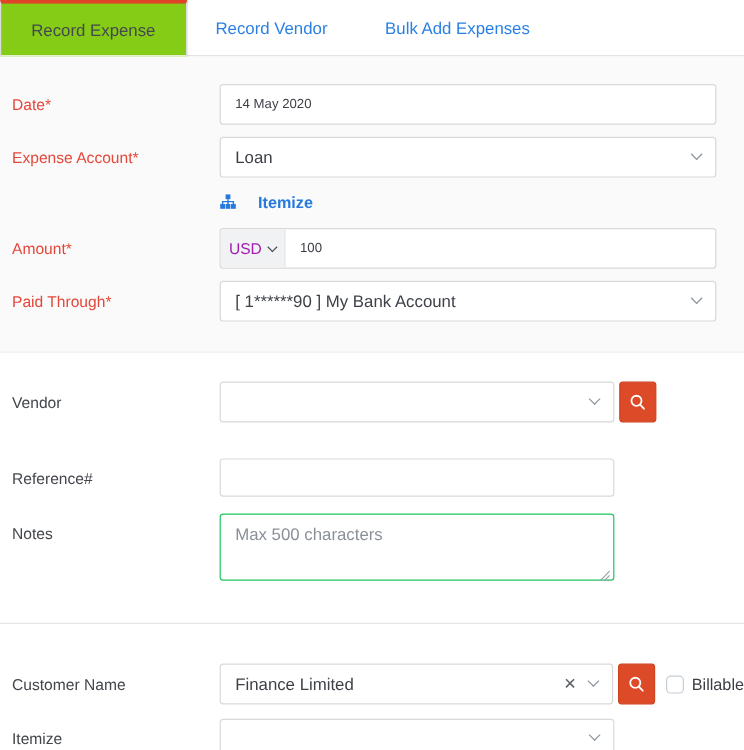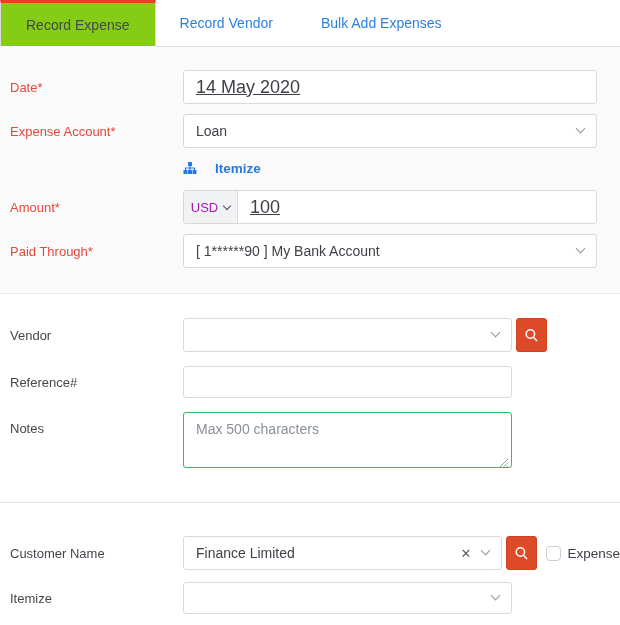--- a/index.html
+++ b/index.html
@@ -21,21 +21,21 @@
   .row { display:flex; align-items:center; margin-bottom:10px; }
   .row:last-child { margin-bottom:0; }
   .lbl { width:183px; padding-left:10px; font-size:13px; color:#43464c; flex:none; }
   .lbl.req { color:#e4483b; }
 
   .ctl { position:relative; height:34px; border:1px solid #d9d9d9; border-radius:3px;
     background:#fff; font-size:14px; color:#3e4147; display:flex; align-items:center; }
   .w414 { width:414px; }
   .w329 { width:329px; }
   input.txt { width:100%; height:100%; border:none; outline:none; background:transparent;
-    font-family:inherit; font-size:18px; color:#3e4147; padding:0 12px;text-decoration:underline; }
+    font-family:inherit; font-size:11px; color:#3e4147; padding:0 12px; }
   .selval { padding:0 28px 0 12px; white-space:nowrap; overflow:hidden; }
 
   .chev { position:absolute; right:12px; top:50%; width:7px; height:7px; margin-top:-6px;
     border-right:1.6px solid #8e969e; border-bottom:1.6px solid #8e969e; transform:rotate(45deg); }
   .clear-x { position:absolute; right:30px; top:50%; transform:translateY(-50%);
     font-size:13px; color:#5c6167; cursor:pointer; line-height:1; }
 
   
   .currency { width:54px; height:100%; background:#f1f2f4; border-right:1px solid #d9d9d9;
     border-radius:2px 0 0 2px; display:flex; align-items:center; justify-content:center;
@@ -140,21 +140,21 @@
       <span class="chev"></span>
     </div>
     <div class="search-btn">
       <svg width="15" height="15" viewBox="0 0 15 15">
         <circle cx="6.4" cy="6" r="4.2" fill="none" stroke="#ffffff" stroke-width="1.5"></circle>
         <line x1="9.6" y1="9.4" x2="12.6" y2="12.6" stroke="#ffffff" stroke-width="1.5" stroke-linecap="round"></line>
       </svg>
     </div>
   </div>
 
-  <div class="row" style="margin-top:14px">
+  <div class="row" style="margin-top:30px">
     <div class="lbl">Reference#</div>
     <div class="ctl w329 h32">
       <input class="txt" value="" style="">
     </div>
   </div>
 
   <div class="row notes-row">
     <div class="lbl" style="padding-top:9px">Notes</div>
     <div class="notes-wrap">
       <textarea class="notes" placeholder="Max 500 characters" style=""></textarea>
@@ -176,21 +176,21 @@
       <span class="chev"></span>
     </div>
     <div class="search-btn">
       <svg width="15" height="15" viewBox="0 0 15 15">
         <circle cx="6.4" cy="6" r="4.2" fill="none" stroke="#ffffff" stroke-width="1.5"></circle>
         <line x1="9.6" y1="9.4" x2="12.6" y2="12.6" stroke="#ffffff" stroke-width="1.5" stroke-linecap="round"></line>
       </svg>
     </div>
     <div class="billable">
       <div class="cbox"></div>
-      <span class="billable-lbl">Expense</span>
+      <span class="billable-lbl">Billable</span>
     </div>
   </div>
 
   <div class="row">
     <div class="lbl">Itemize</div>
     <div class="ctl w329 h32">
       <span class="selval"></span>
       <span class="chev"></span>
     </div>
   </div>

